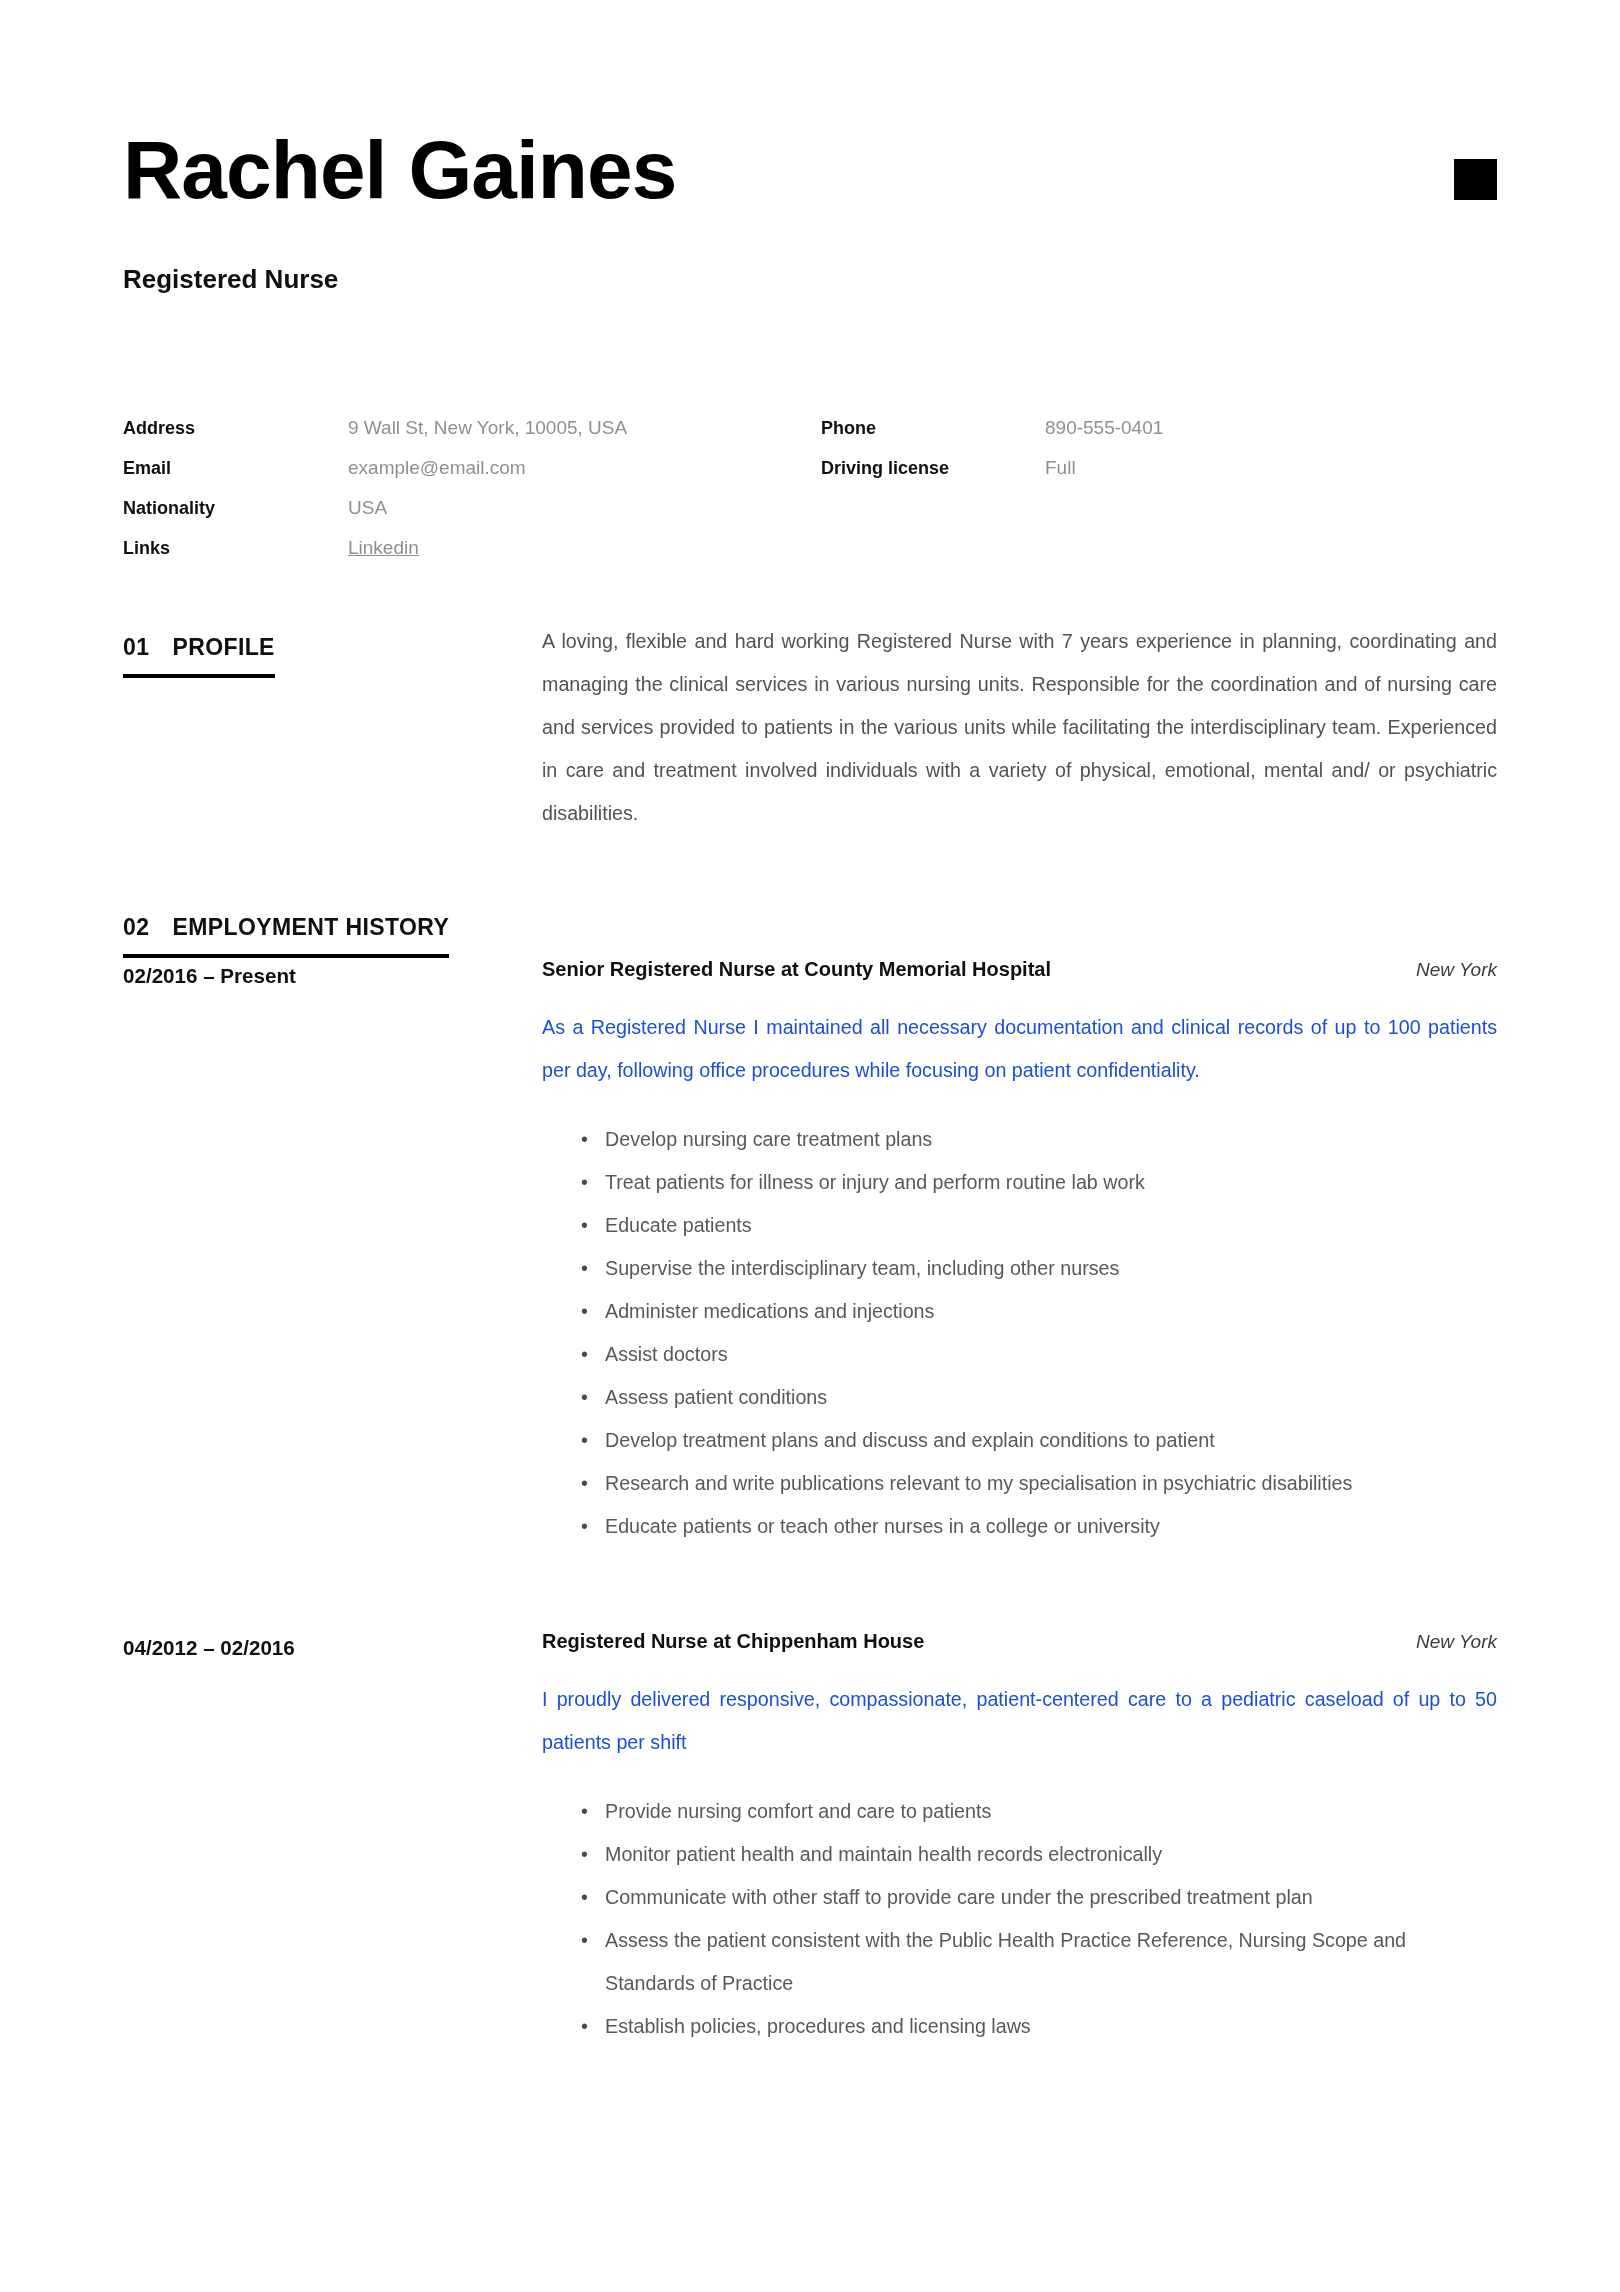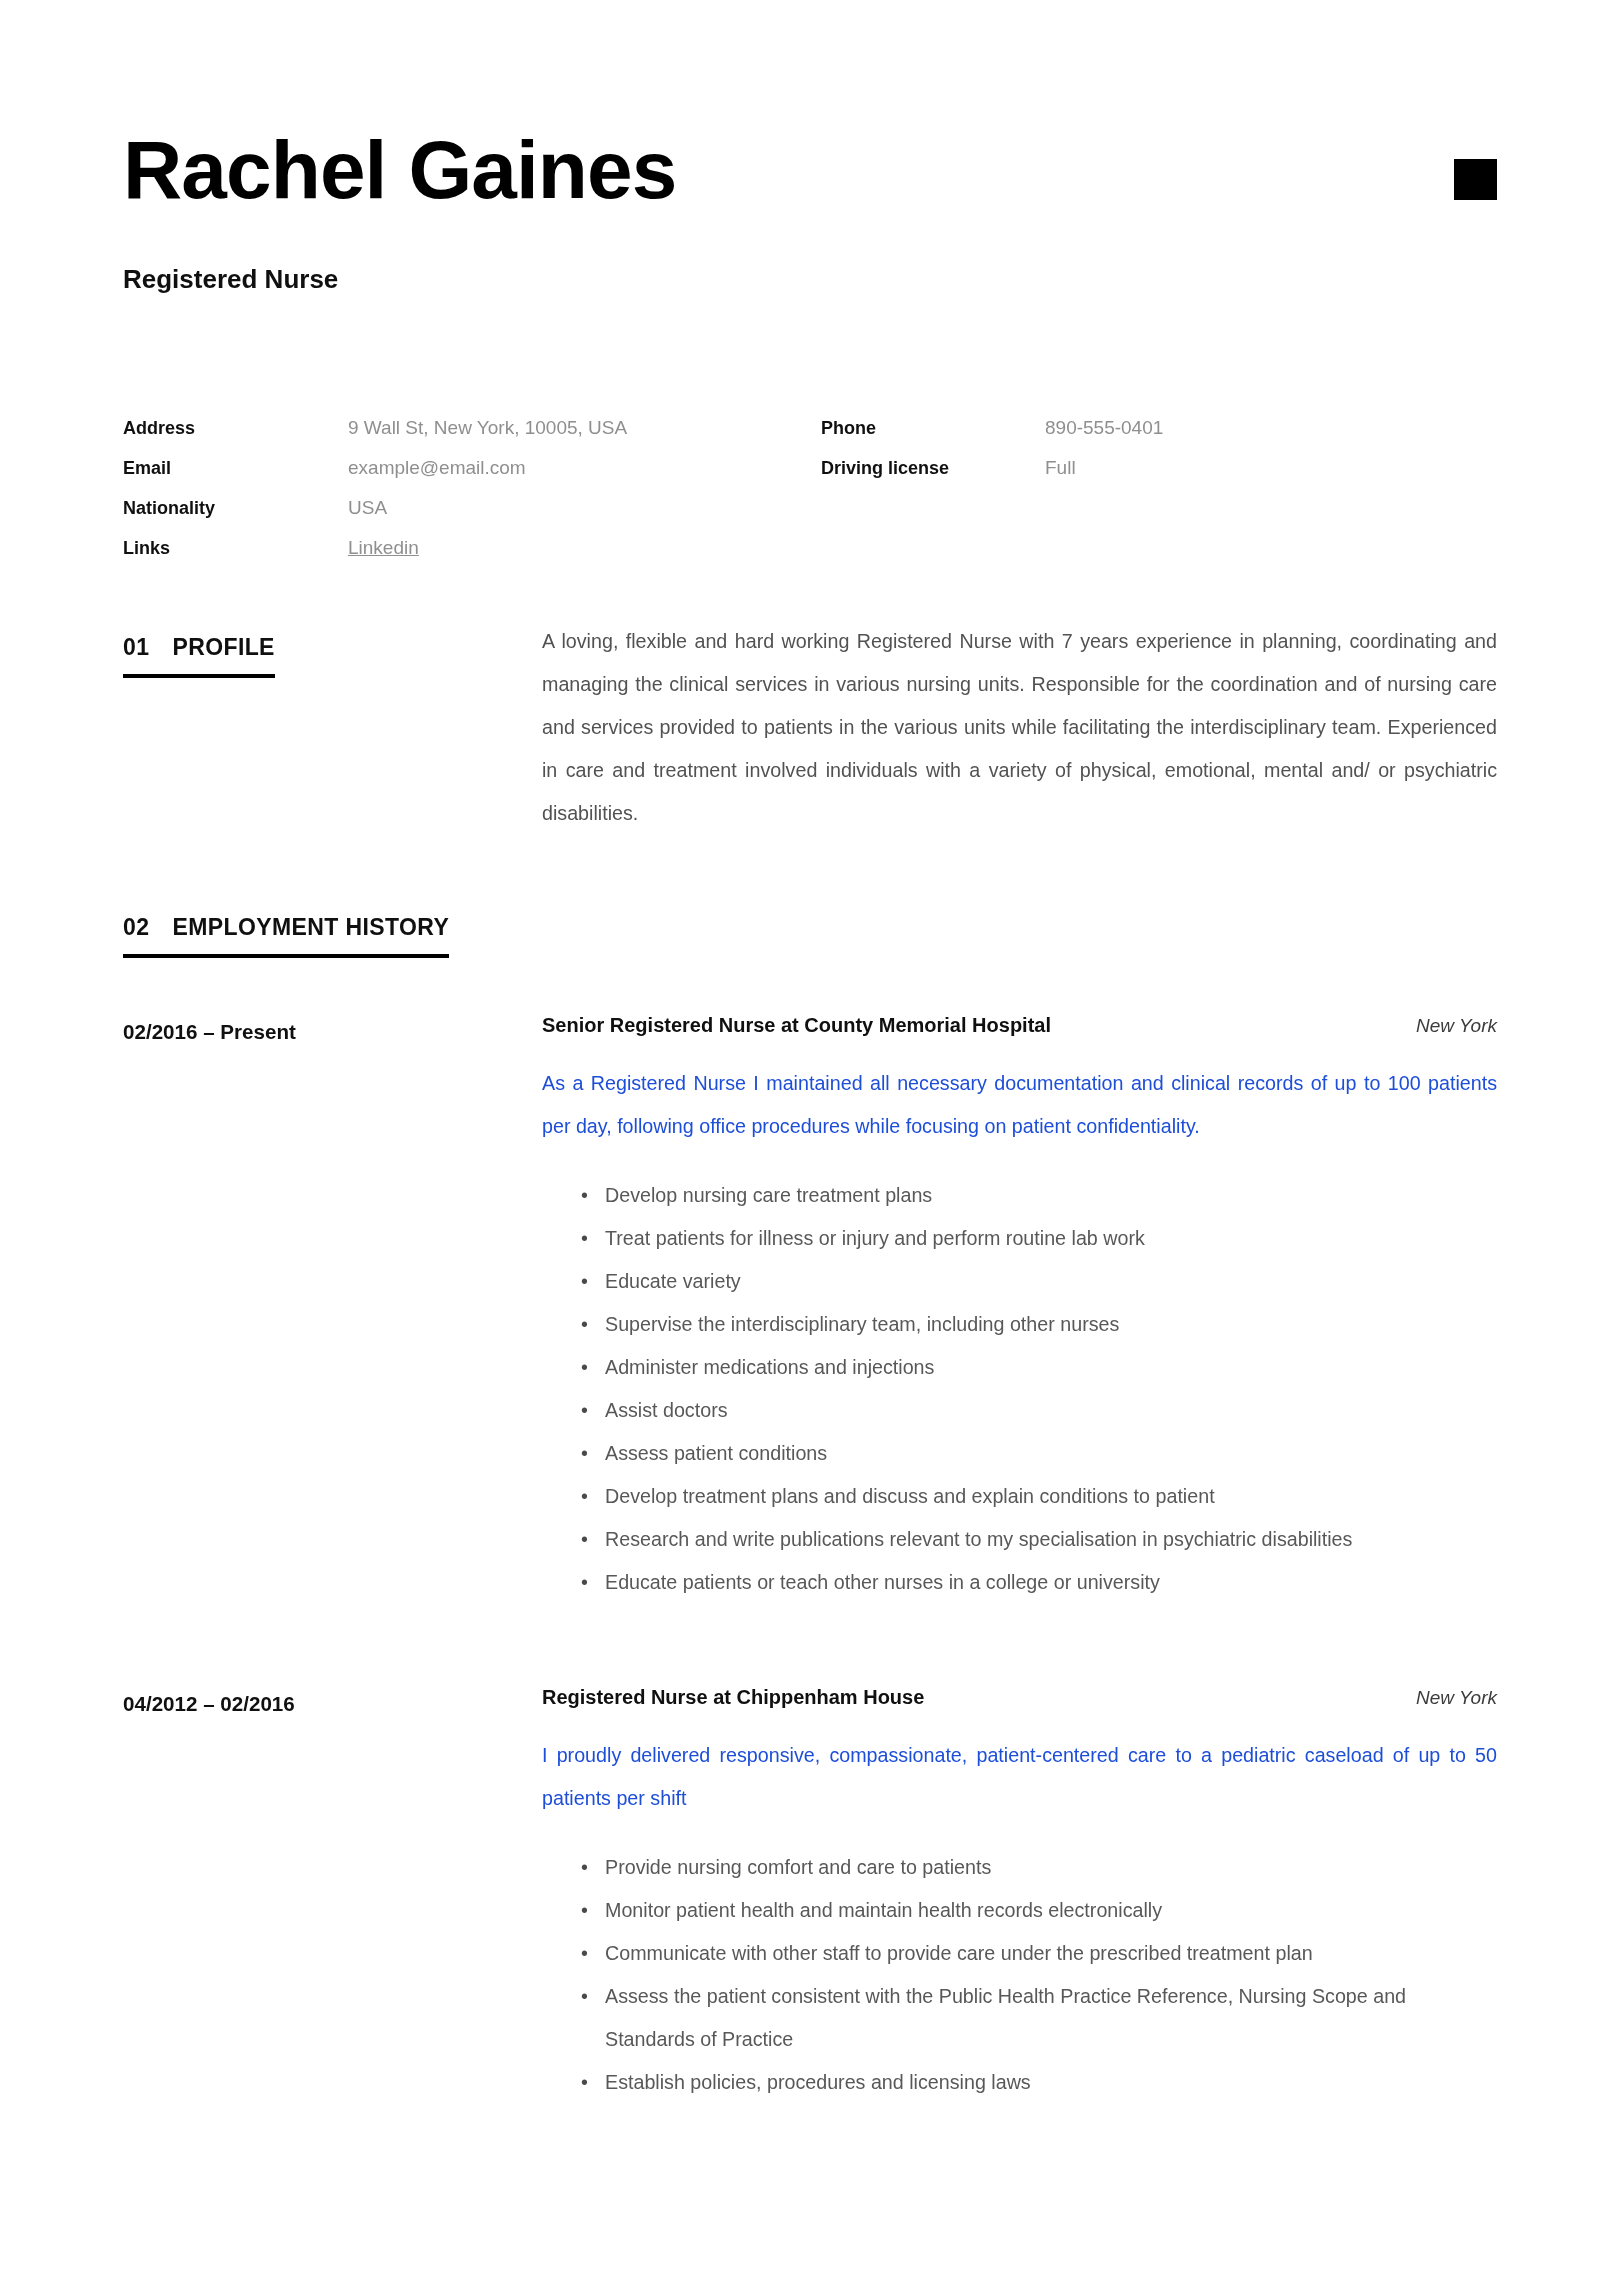--- a/index.html
+++ b/index.html
@@ -63,21 +63,21 @@
   .sec-num { margin-right: 23px; }
   .para {
     margin: -14.3px 0 0 0;
     font-size: 19.7px;
     line-height: 43px;
     color: #525252;
     text-align: justify;
   }
 
   
-  .job { display: flex; margin-top: 56px; }
+  .job { display: flex; }
   .job + .job { margin-top: 82px; }
   .job-left { width: 419px; flex-shrink: 0; padding-top: 6.3px; }
   .job-date { font-size: 20.6px; font-weight: 700; color: #101010; }
   .job-right { flex: 1; min-width: 0; }
   .job-head { display: flex; justify-content: space-between; align-items: baseline; }
   .job-title { font-size: 20px; font-weight: 700; color: #101010; }
   .job-loc { font-size: 19px; font-style: italic; color: #3c3c3c; padding-left: 21.5px; white-space: nowrap; }
   .job-desc {
     margin: 25px 0 0 0;
     font-size: 19.7px;
@@ -179,21 +179,21 @@
       <div class="job-head">
         <div class="job-title">Senior Registered Nurse at County Memorial Hospital</div>
         <div class="job-loc">New York</div>
       </div>
       <p class="job-desc">As a Registered Nurse I maintained all necessary documentation and clinical records of up to 100 patients per day, following office procedures while focusing on patient confidentiality.</p>
       <ul class="bullets">
   <li>Develop nursing care treatment plans</li>
 
   <li>Treat patients for illness or injury and perform routine lab work</li>
 
-  <li>Educate variety</li>
+  <li>Educate patients</li>
 
   <li>Supervise the interdisciplinary team, including other nurses</li>
 
   <li>Administer medications and injections</li>
 
   <li>Assist doctors</li>
 
   <li>Assess patient conditions</li>
 
   <li>Develop treatment plans and discuss and explain conditions to patient</li>

